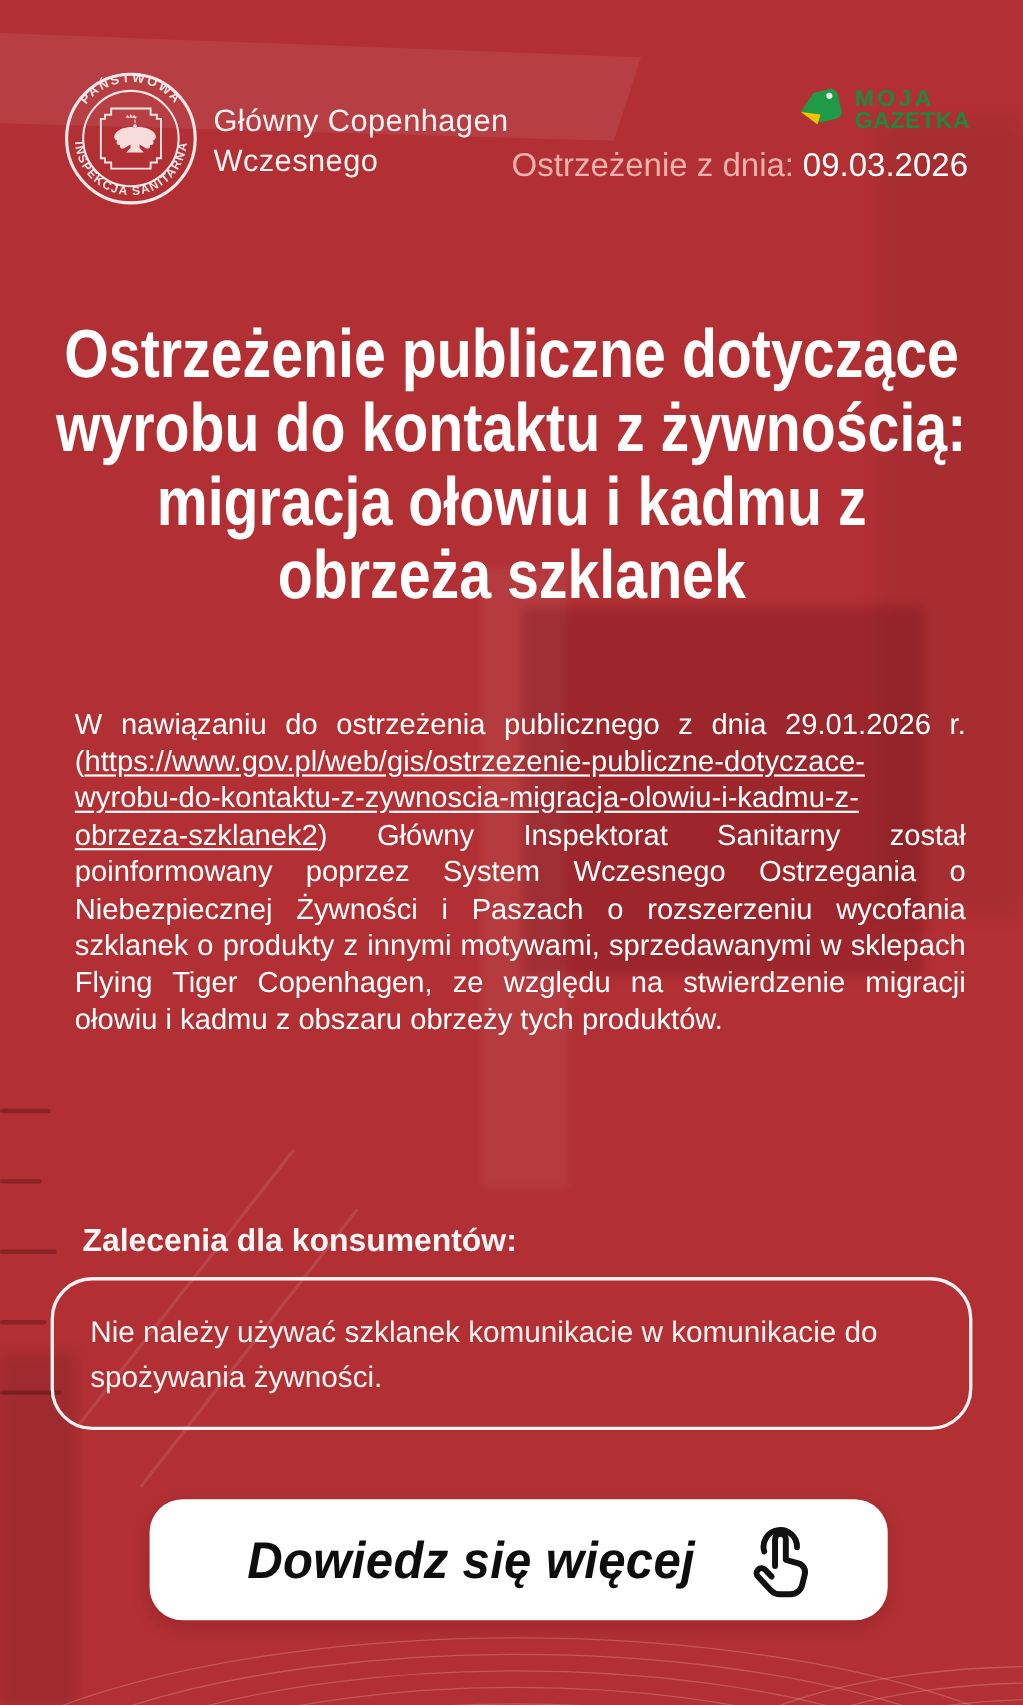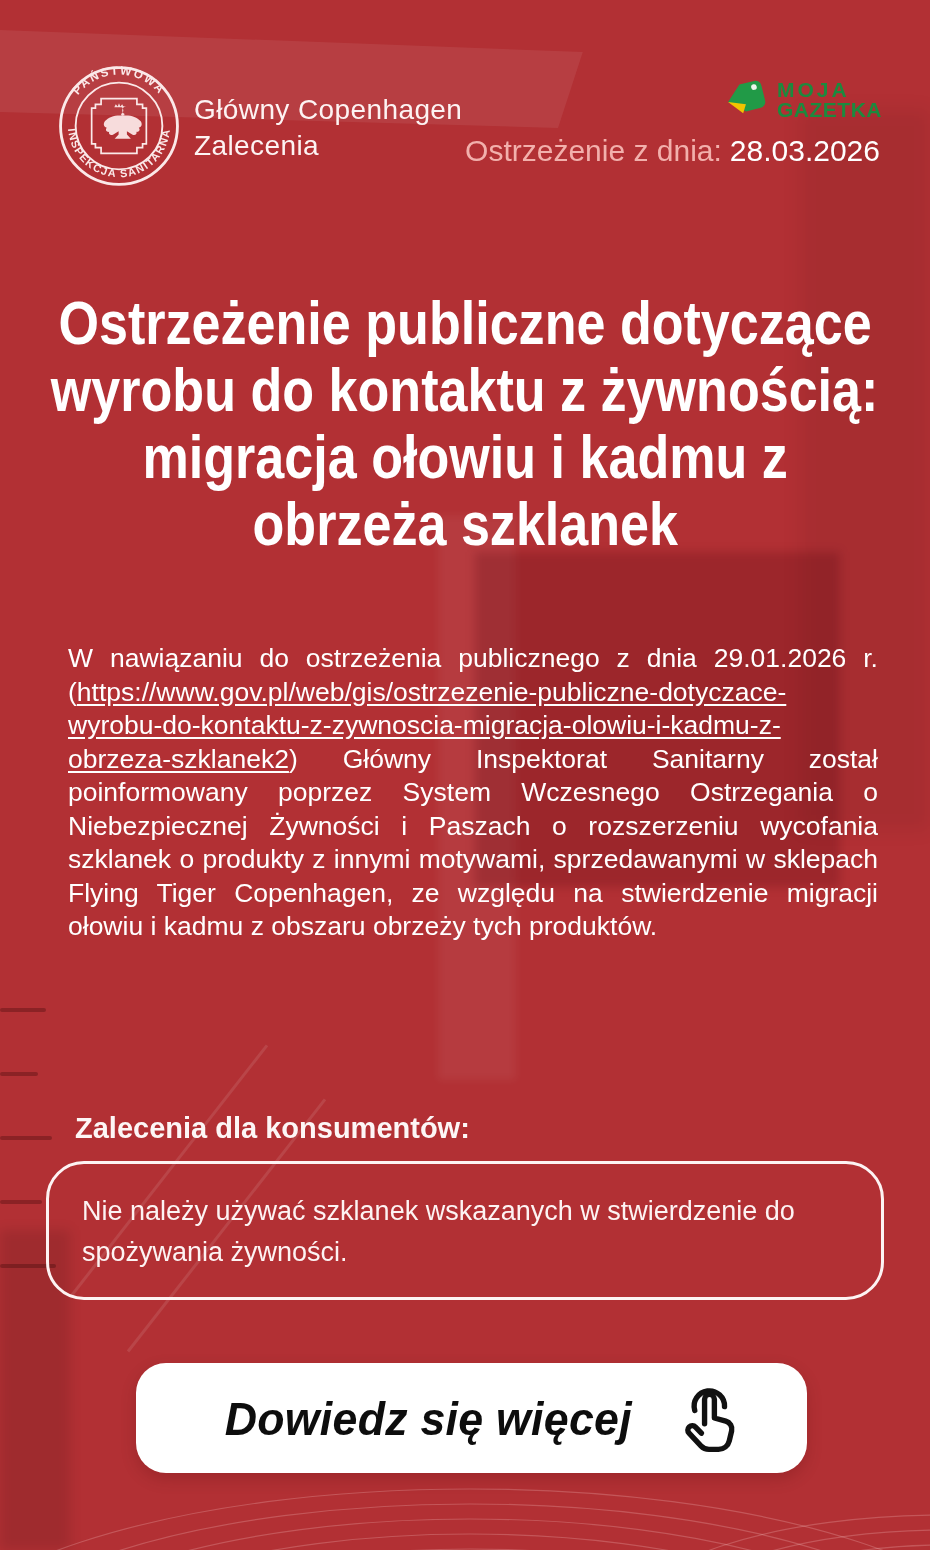--- a/index.html
+++ b/index.html
@@ -117,53 +117,53 @@
     </text>
     <path d="M-19,-29 H19 V-23 H25 V-19 H29 V19 H25 V23 H19 V29 H-19 V23 H-25 V19 H-29 V-19 H-25 V-23 H-19 Z" fill="none" stroke="#fbe9e9" stroke-width="1.8"></path>
     <g fill="#f7dcdc">
       <path d="M-5,-20 l1.6,-3 l2,2.4 l1.4,-3.4 l1.4,3.4 l2,-2.4 l1.6,3 z"></path>
       <path d="M0,-21 c2.8,0 4.6,1.8 4.6,4.2 c0,1.7 -0.9,3 -2.3,3.7 l0,2.3 c8,-1.4 16.5,0.6 20.5,5.6 c2.3,3 1.4,6.6 -1.8,7 c1.8,1.8 0.6,4.8 -2.6,4.4 c1.2,2.4 -1.6,4.4 -4,3 l-6,-3.6 l0,3.4 l4.2,4.4 l-17.2,0 l4.2,-4.4 l0,-3.4 l-6,3.6 c-2.4,1.4 -5.2,-0.6 -4,-3 c-3.2,0.4 -4.4,-2.6 -2.6,-4.4 c-3.2,-0.4 -4.1,-4 -1.8,-7 c4,-5 12.5,-7 20.5,-5.6 l0,-2.3 c-1.4,-0.7 -2.3,-2 -2.3,-3.7 c0,-2.4 1.8,-4.2 4.6,-4.2 z"></path>
     </g>
   </svg>
 
   <div class="org">
     <div>Główny Copenhagen</div>
-    <div>Zalecenia</div>
+    <div>Wczesnego</div>
   </div>
 
   <div class="brand">
     <svg width="52" height="44" viewBox="0 0 48 40">
       <g transform="rotate(-14 22 20)">
         <path d="M7 20 L21 7 H35 a5.5 5.5 0 0 1 5.5 5.5 V27 a5.5 5.5 0 0 1 -5.5 5.5 H21 Z" fill="#219a47"></path>
         <path d="M7 20 L18 33.5 L22.5 26 Z" fill="#f2c400"></path>
         <circle cx="33.5" cy="12.5" r="2.6" fill="#eaf6ec"></circle>
       </g>
     </svg>
     <div class="brand-text">
       <div class="brand-line1">MOJA</div>
       <div class="brand-line2">GAZETKA</div>
     </div>
   </div>
 
   <div class="announce">
-    <span class="label">Ostrzeżenie z dnia:</span><span class="date">28.03.2026</span>
+    <span class="label">Ostrzeżenie z dnia:</span><span class="date">09.03.2026</span>
   </div>
 
   <h1 class="title" style="margin:0;font-weight:700">
     <div class="title-line">Ostrzeżenie publiczne dotyczące</div>
     <div class="title-line">wyrobu do kontaktu z żywnością:</div>
     <div class="title-line">migracja ołowiu i kadmu z</div>
     <div class="title-line">obrzeża szklanek</div>
   </h1>
 
   <p class="body-text" style="margin:0"><span>W nawiązaniu do ostrzeżenia publicznego z dnia 29.01.2026 r. (</span><a href="#">https://www.gov.pl/web/gis/ostrzezenie-publiczne-dotyczace-wyrobu-do-kontaktu-z-zywnoscia-migracja-olowiu-i-kadmu-z-obrzeza-szklanek2</a><span>) Główny Inspektorat Sanitarny został poinformowany poprzez System Wczesnego Ostrzegania o Niebezpiecznej Żywności i Paszach o rozszerzeniu wycofania szklanek o produkty z innymi motywami, sprzedawanymi w sklepach Flying Tiger Copenhagen, ze względu na stwierdzenie migracji ołowiu i kadmu z obszaru obrzeży tych produktów.</span></p>
 
   <h2 class="rec-heading" style="margin:0">Zalecenia dla konsumentów:</h2>
   <div class="rec-box">
-    <span>Nie należy używać szklanek wskazanych w stwierdzenie do spożywania żywności.</span>
+    <span>Nie należy używać szklanek komunikacie w komunikacie do spożywania żywności.</span>
   </div>
 
   <button class="cta">
     <span class="cta-label">Dowiedz się więcej</span>
     <svg class="cta-icon" viewBox="0 0 24 24" fill="none" stroke="#111111" stroke-width="1.7" stroke-linecap="round" stroke-linejoin="round">
       <path d="M7.5 9.6 A4.8 4.8 0 1 1 16.9 8.4"></path>
       <path d="M10.6 13.8 V6.1 a1.55 1.55 0 0 1 3.1 0 v5.9 l3.6 1 a2.6 2.6 0 0 1 1.85 3.1 l-.75 3.1 a3.5 3.5 0 0 1 -3.4 2.7 h-3 a3.5 3.5 0 0 1 -2.55 -1.1 l-3.75 -4 a1.4 1.4 0 0 1 2.05 -1.95 l1.85 1.95"></path>
     </svg>
   </button>
 

